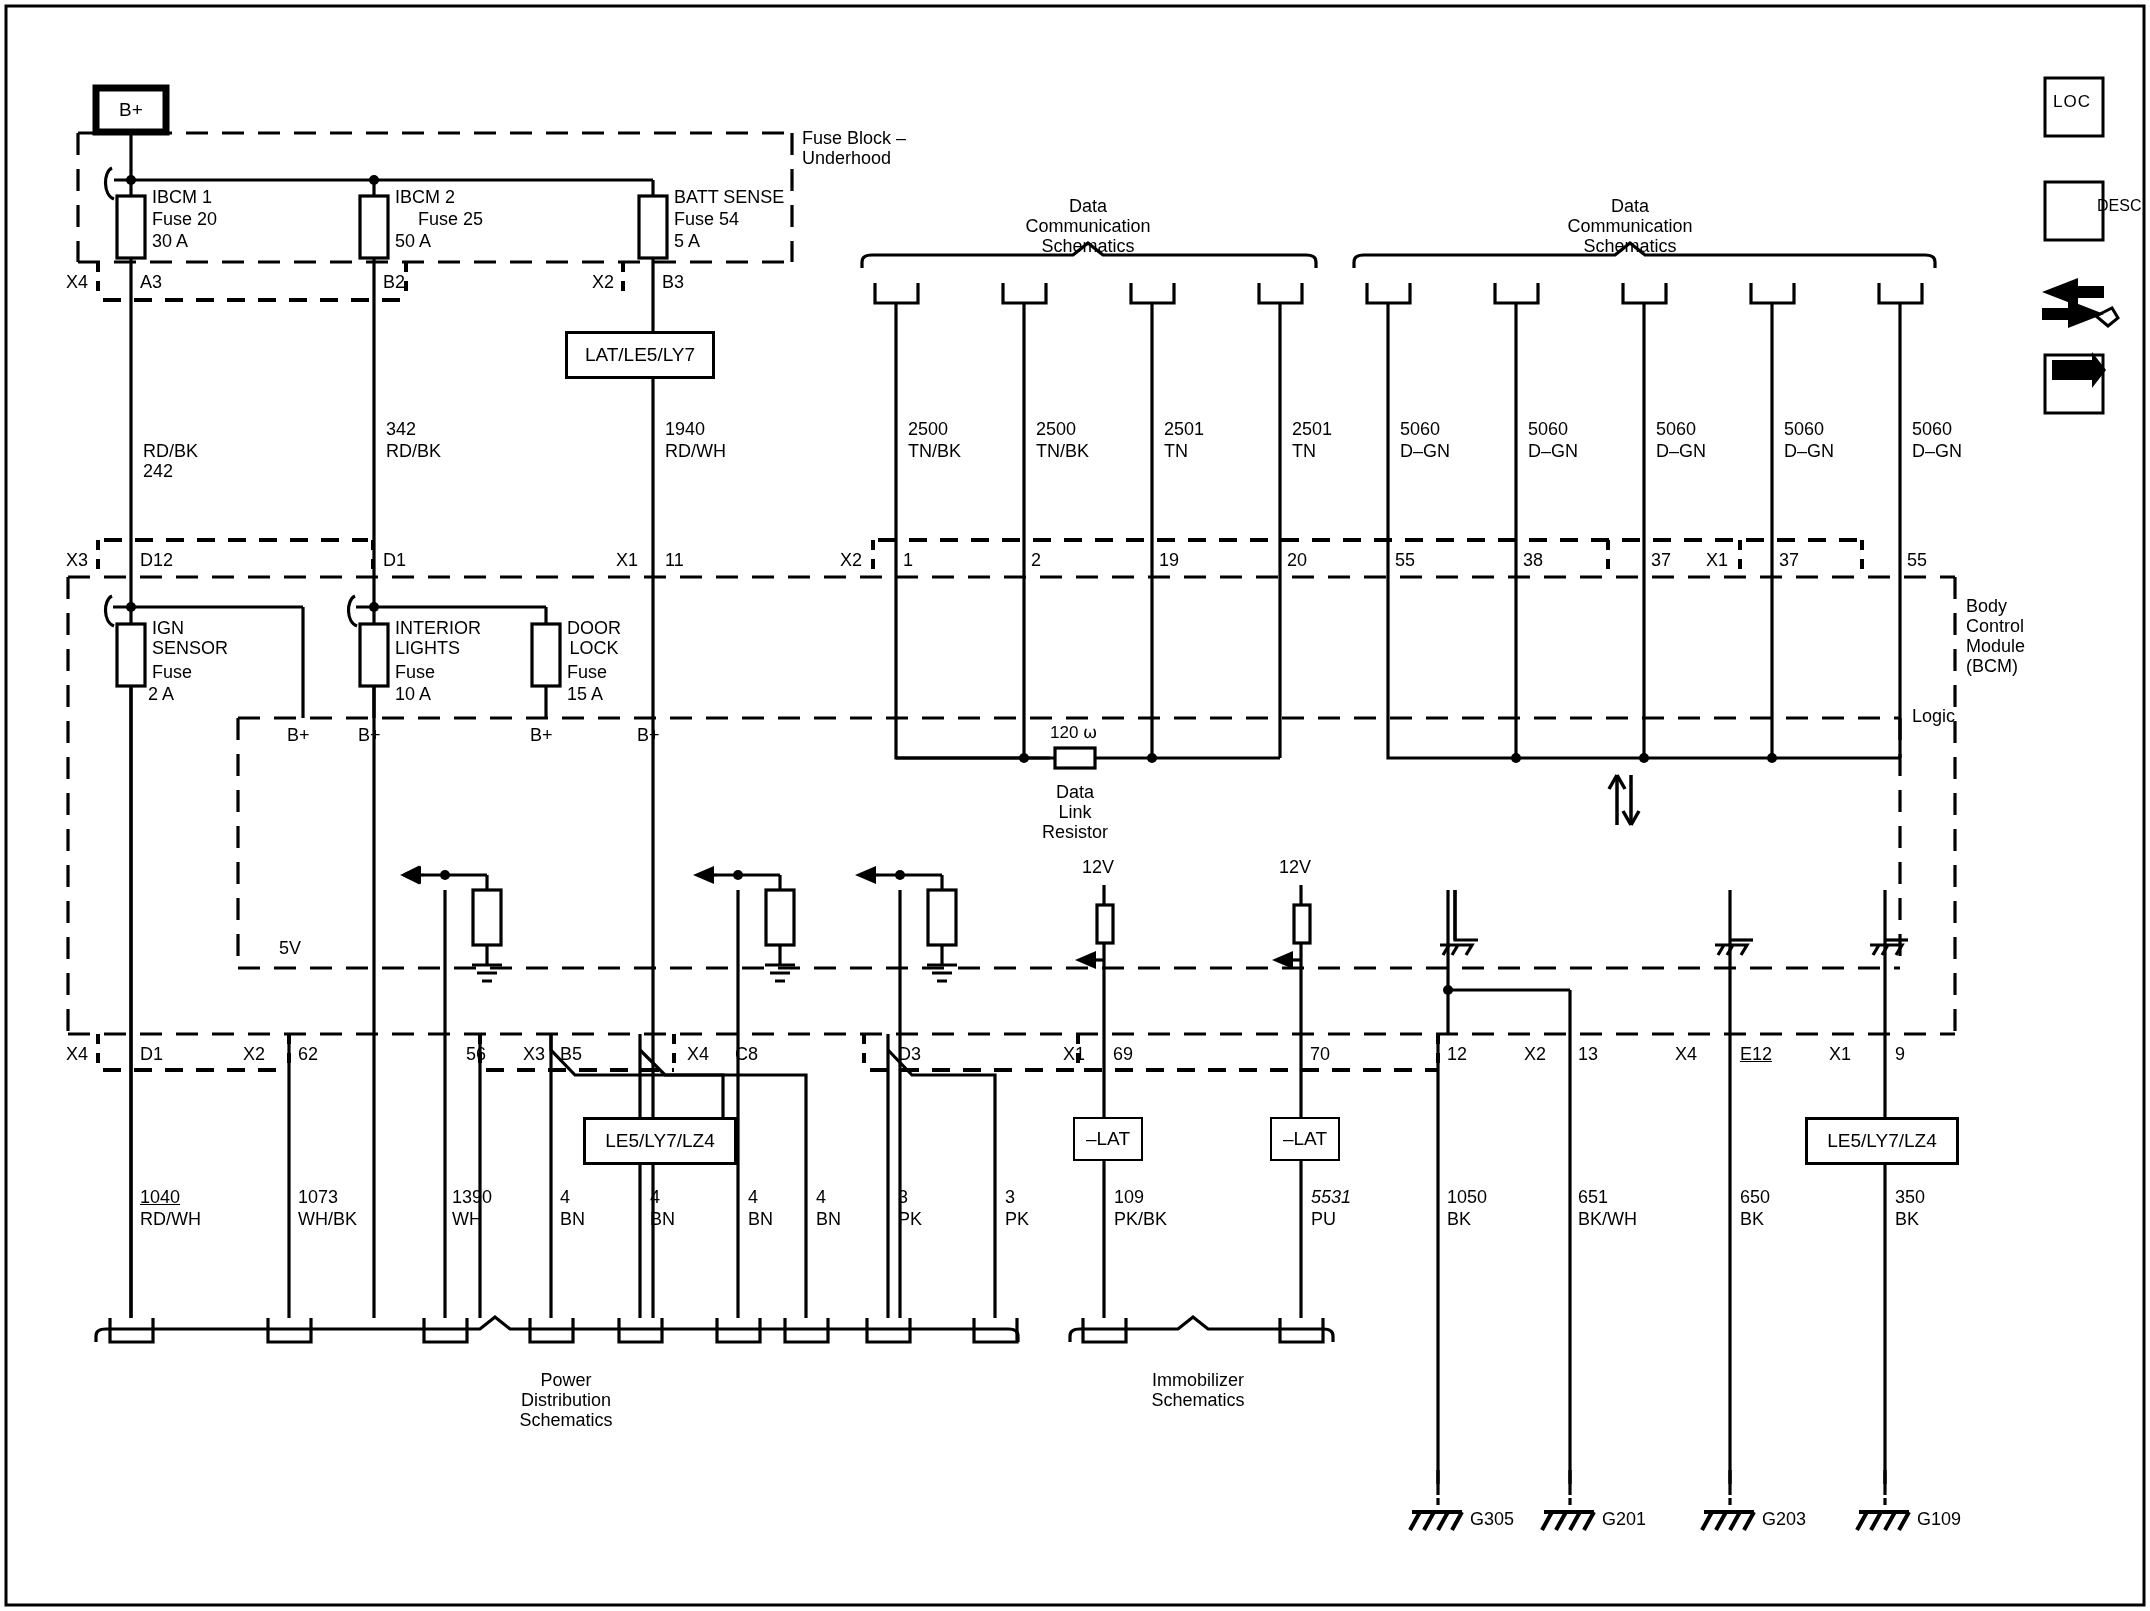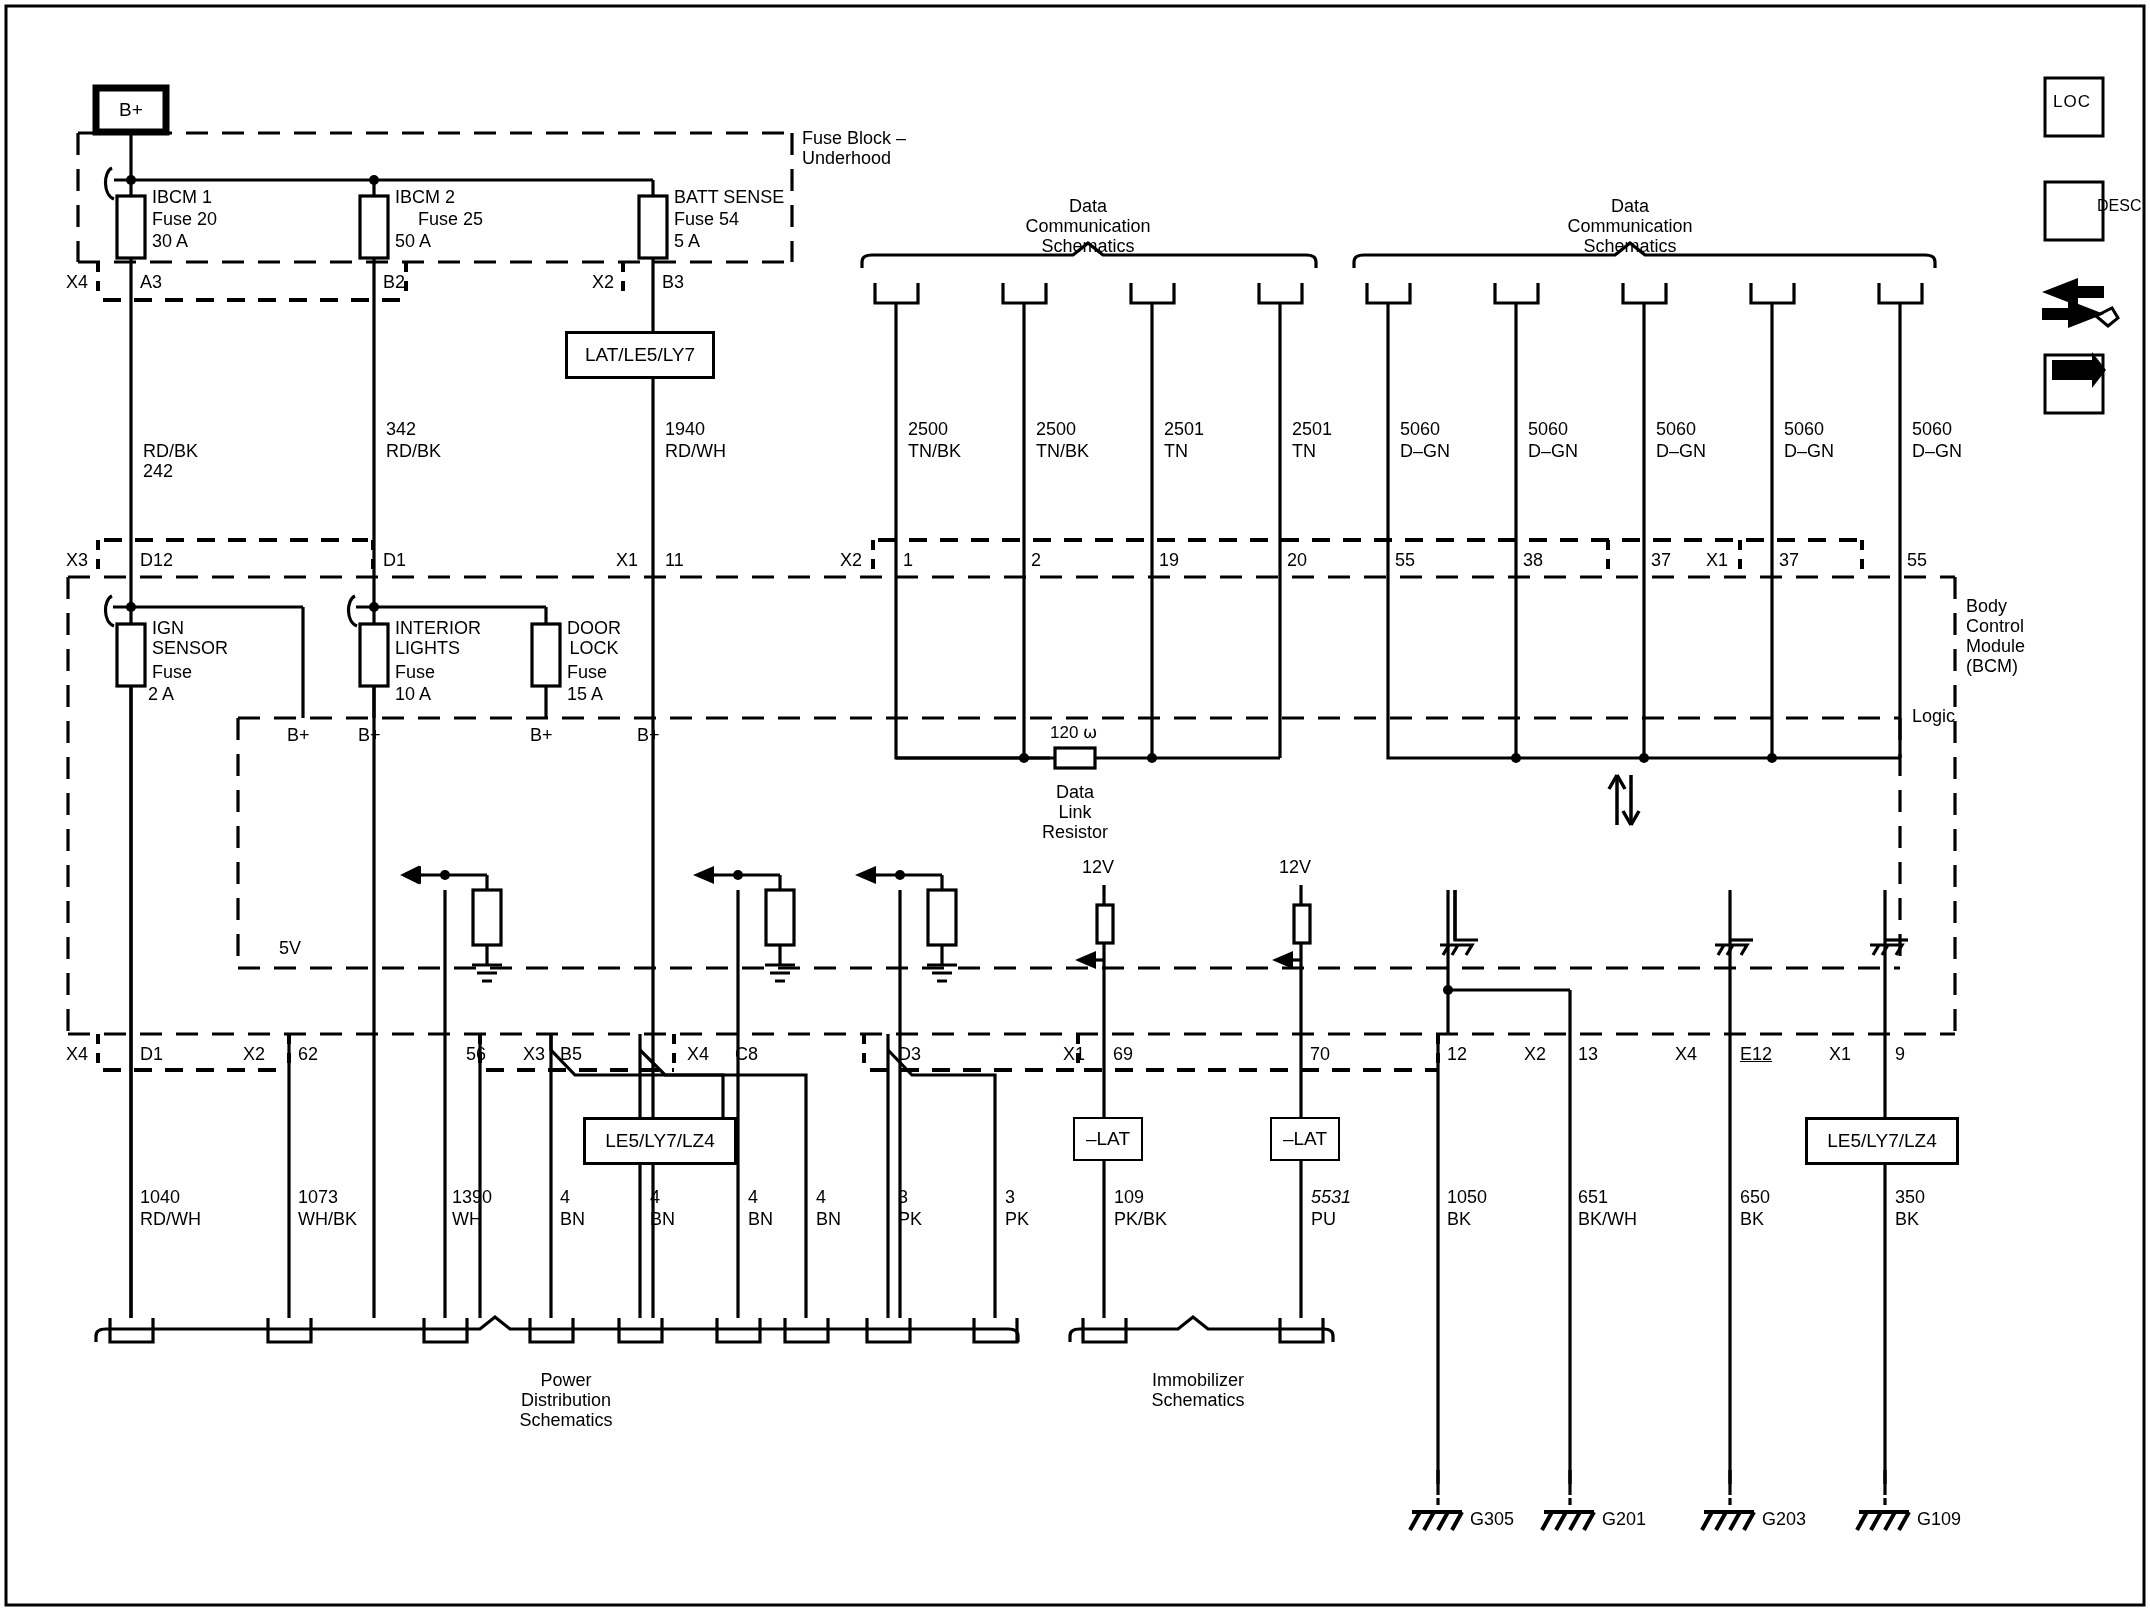--- a/index.html
+++ b/index.html
@@ -429,21 +429,21 @@
 <div class="lbl t17" style="left:1675px;top:1044px;">X4</div>
 <div class="lbl t17" style="left:1740px;top:1044px;text-decoration:underline;">E12</div>
 <div class="lbl t17" style="left:1829px;top:1044px;">X1</div>
 <div class="lbl t17" style="left:1895px;top:1044px;">9</div>
 
 <div class="bx" style="left:583px;top:1117px;width:148px;height:42px;">LE5/LY7/LZ4</div>
 <div class="bxthin" style="left:1073px;top:1117px;width:66px;height:40px;">–LAT</div>
 <div class="bxthin" style="left:1270px;top:1117px;width:66px;height:40px;">–LAT</div>
 <div class="bx" style="left:1805px;top:1117px;width:148px;height:42px;">LE5/LY7/LZ4</div>
 
-<div class="lbl t17" style="left:140px;top:1187px;">1040</div>
+<div class="lbl t17" style="left:140px;top:1187px;text-decoration:underline;">1040</div>
 <div class="lbl t17" style="left:140px;top:1209px;">RD/WH</div>
 <div class="lbl t17" style="left:298px;top:1187px;">1073</div>
 <div class="lbl t17" style="left:298px;top:1209px;">WH/BK</div>
 <div class="lbl t17" style="left:452px;top:1187px;">1390</div>
 <div class="lbl t17" style="left:452px;top:1209px;">WH</div>
 <div class="lbl t17" style="left:560px;top:1187px;">4</div>
 <div class="lbl t17" style="left:560px;top:1209px;">BN</div>
 <div class="lbl t17" style="left:650px;top:1187px;">4</div>
 <div class="lbl t17" style="left:650px;top:1209px;">BN</div>
 <div class="lbl t17" style="left:748px;top:1187px;">4</div>

